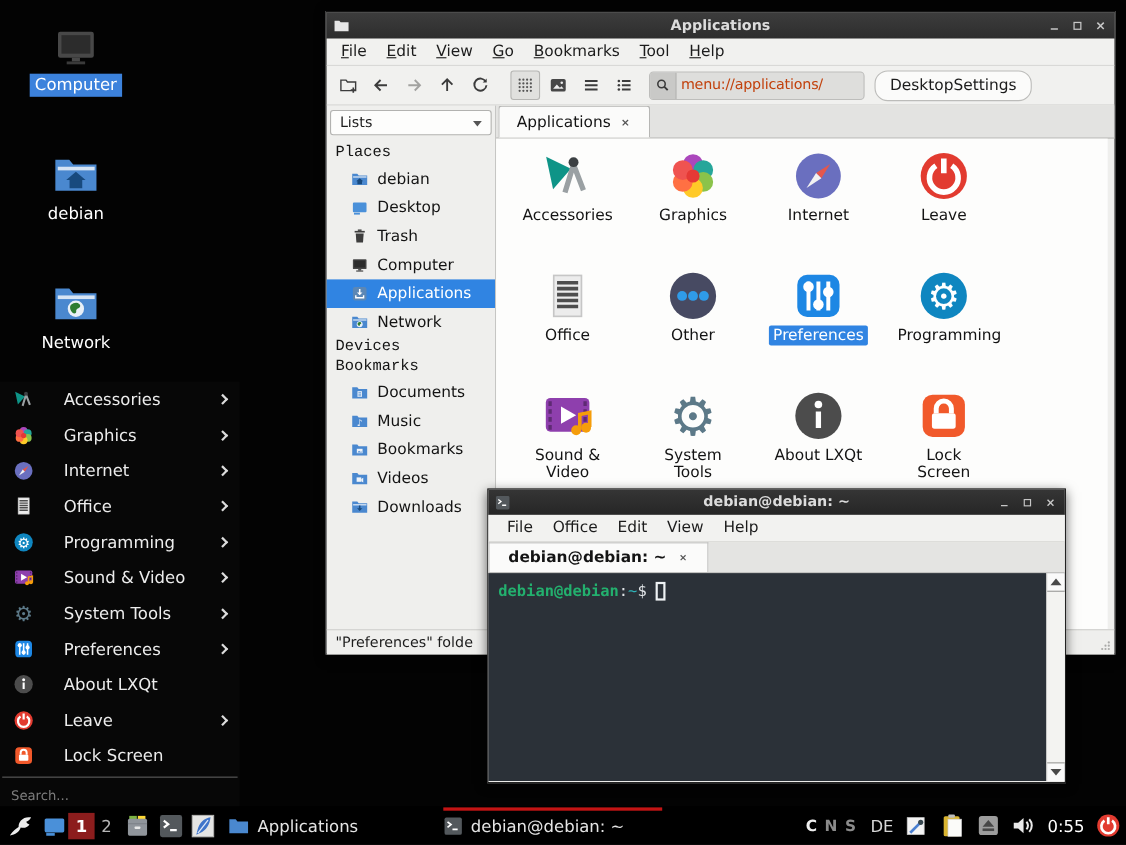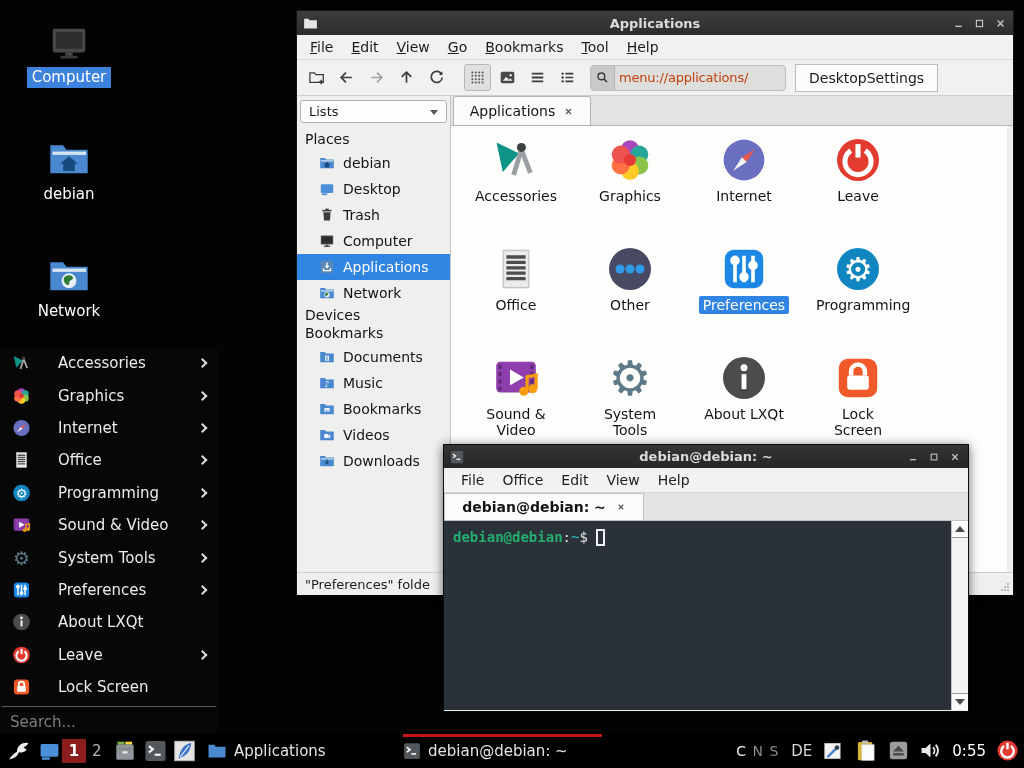--- a/index.html
+++ b/index.html
@@ -29,27 +29,27 @@
   .fm-menubar { height:25px; background:#f1f1ef; border-bottom:1px solid #d9d9d7; display:flex; align-items:center; padding-left:4px; font-size:14px; color:#1c1c1c; }
   .fm-menubar .mi { display:inline-block; padding:2px 9px; }
   .fm-menubar .mi::first-letter { text-decoration:underline; }
   .fm-toolbar { height:36px; background:#f1f1ef; border-bottom:1px solid #cfcfcd; display:flex; align-items:center; padding:0 6px; gap:3px; }
   .tbtn { width:27px; height:27px; display:flex; align-items:center; justify-content:center; border:1px solid transparent; border-radius:3px; }
   .tbtn.pressed { background:#e0e0de; border-color:#b5b5b3; }
   .tbtn.sep { width:8px; }
   .addrbar { margin-left:6px; width:196px; height:26px; background:#dededc; border:1px solid #bdbdbb; border-radius:4px; display:flex; align-items:center; overflow:hidden; }
   .addrbar .abox { width:24px; height:100%; background:#c9c9c7; border-right:1px solid #b5b5b3; display:flex; align-items:center; justify-content:center; }
   .addrbar input { border:0; background:transparent; font-size:13px; font-family:"DejaVu Sans",sans-serif; color:#c2410c; width:166px; padding:0 4px; letter-spacing:-0.2px; outline:none; }
-  .dsbtn { margin-left:6px; height:28px; padding:0 13px; background:#fbfbfa; border:1px solid #bcbcba; border-radius:0; font-size:14px; color:#1c1c1c; display:flex; align-items:center; }
+  .dsbtn { margin-left:6px; height:28px; padding:0 13px; background:#fbfbfa; border:1px solid #bcbcba; border-radius:12px; font-size:14px; color:#1c1c1c; display:flex; align-items:center; }
   .fm-body { display:flex; height:476px; }
   .fm-side { width:154px; background:#efefed; border-right:1px solid #c6c6c4; }
   .combo { margin:4px 3px 5px 3px; height:23px; background:#fdfdfc; border:1px solid #b2b2b0; border-radius:3px; position:relative; display:flex; align-items:center; font-size:13px; color:#1c1c1c; padding-left:8px; }
   .combo .arr { position:absolute; right:8px; top:9px; width:0; height:0; border-left:4px solid transparent; border-right:4px solid transparent; border-top:5px solid #555; }
   .tree { font-size:14px; color:#141414; }
-  .tree .hdr { padding:3px 12px 3px 8px; }
+  .tree .hdr { padding:3px 12px 3px 8px;font-family:Liberation Mono, monospace; }
   .tree .row { height:26px; display:flex; align-items:center; padding-left:22px; gap:8px; }
   .tree .row.sel { background:#3084e2; color:#fff; }
   .fm-main { flex:1; display:flex; flex-direction:column; background:#efefed; }
   .fm-tabbar { height:30px; background:#e3e3e1; border-bottom:1px solid #b6b6b4; display:flex; align-items:flex-end; }
   .fm-tab { height:29px; width:138px; background:#fbfbfa; border:1px solid #b6b6b4; border-bottom:none; border-radius:3px 3px 0 0; margin-left:2px; display:flex; align-items:center; justify-content:center; gap:8px; font-size:14px; color:#141414; }
   .fm-view { flex:1; background:#fdfdfc; margin-right:6px; position:relative; overflow:hidden; }
   .grid { position:absolute; left:8px; top:10px; display:grid; grid-template-columns:repeat(4,114px); grid-auto-rows:109px; }
   .cell { display:flex; flex-direction:column; align-items:center; text-align:center; }
   .cell .ic { width:48px; height:48px; }
   .cell .lbl { margin-top:3px; font-size:14px; color:#141414; line-height:1.16; max-width:92px; padding:1px 4px; border-radius:2px; }
@@ -77,32 +77,32 @@
   .tri-dn { width:0; height:0; border-left:5px solid transparent; border-right:5px solid transparent; border-top:6px solid #4a4a4a; }
   .sthumb { flex:1; margin:0; background:#f3f3f1; border-top:1px solid #9a9a98; border-bottom:1px solid #9a9a98; }
 
   
   #menu { position:absolute; left:0; top:347px; width:218px; height:386px; background:#070707; color:#ececec; }
   .m-item { position:relative; height:32.4px; display:flex; align-items:center; padding-left:58px; font-size:15px; }
   .m-item .ic { position:absolute; left:12px; top:50%; transform:translateY(-50%); width:19px; height:19px; }
   .m-item .chev { position:absolute; right:12px; top:50%; width:7px; height:7px; border-top:2px solid #dcdcdc; border-right:2px solid #dcdcdc; transform:translateY(-50%) rotate(45deg); }
   .m-sep { border-top:1px solid #5c5c5c; margin:3px 2px 0 2px; }
   .m-search { padding:5px 8px 0 8px; }
-  .m-search input { width:100%; background:transparent; border:0; outline:none; color:#cfcfcf; font-size:15px; font-family:"DejaVu Sans",sans-serif; }
+  .m-search input { width:100%; background:transparent; border:0; outline:none; color:#cfcfcf; font-size:12px; font-family:"DejaVu Sans",sans-serif; }
   .m-search input::placeholder { color:#7d7d7d; }
 
   
   #taskbar { position:absolute; left:0; bottom:0; width:1024px; height:35px; background:#000; }
   .tb { position:absolute; top:50%; transform:translateY(-50%); display:flex; align-items:center; }
   .ws1 { width:24px; height:24px; background:#8c1d1d; color:#fff; font-size:15px; font-weight:bold; display:flex; align-items:center; justify-content:center; }
   .ws2 { color:#b5b5b5; font-size:15px; }
   .task { height:35px; display:flex; align-items:center; gap:7px; color:#e4e4e4; font-size:15px; position:absolute; top:0; }
   .task .redbar { position:absolute; left:0; right:0; top:1px; height:3px; background:#c41414; }
   .tray { position:absolute; right:0; top:0; height:35px; display:flex; align-items:center; }
-  .kbd { font-size:14px; font-weight:normal; letter-spacing:1px; }
+  .kbd { font-size:14px; font-weight:bold; letter-spacing:1px; }
   .kbd .on { color:#efefef; } .kbd .off { color:#8b8b8b; }
   .layout { color:#d6d6d6; font-size:15px; margin-left:12px; }
   .clock { color:#fff; font-size:15px; margin-left:10px; }
   .trayic { margin-left:10px; }
 </style>
 </head>
 <body>
 
 <svg width="0" height="0" style="position:absolute">
   <defs>

